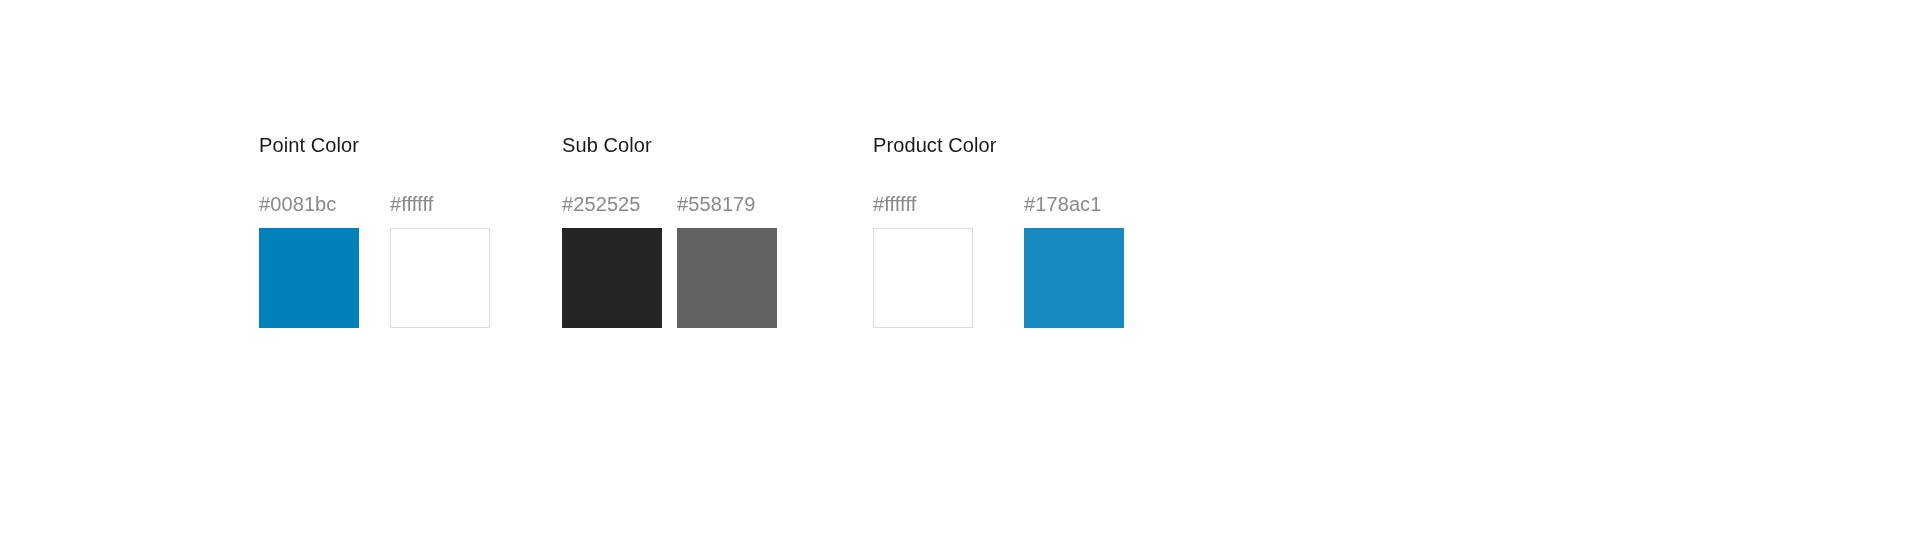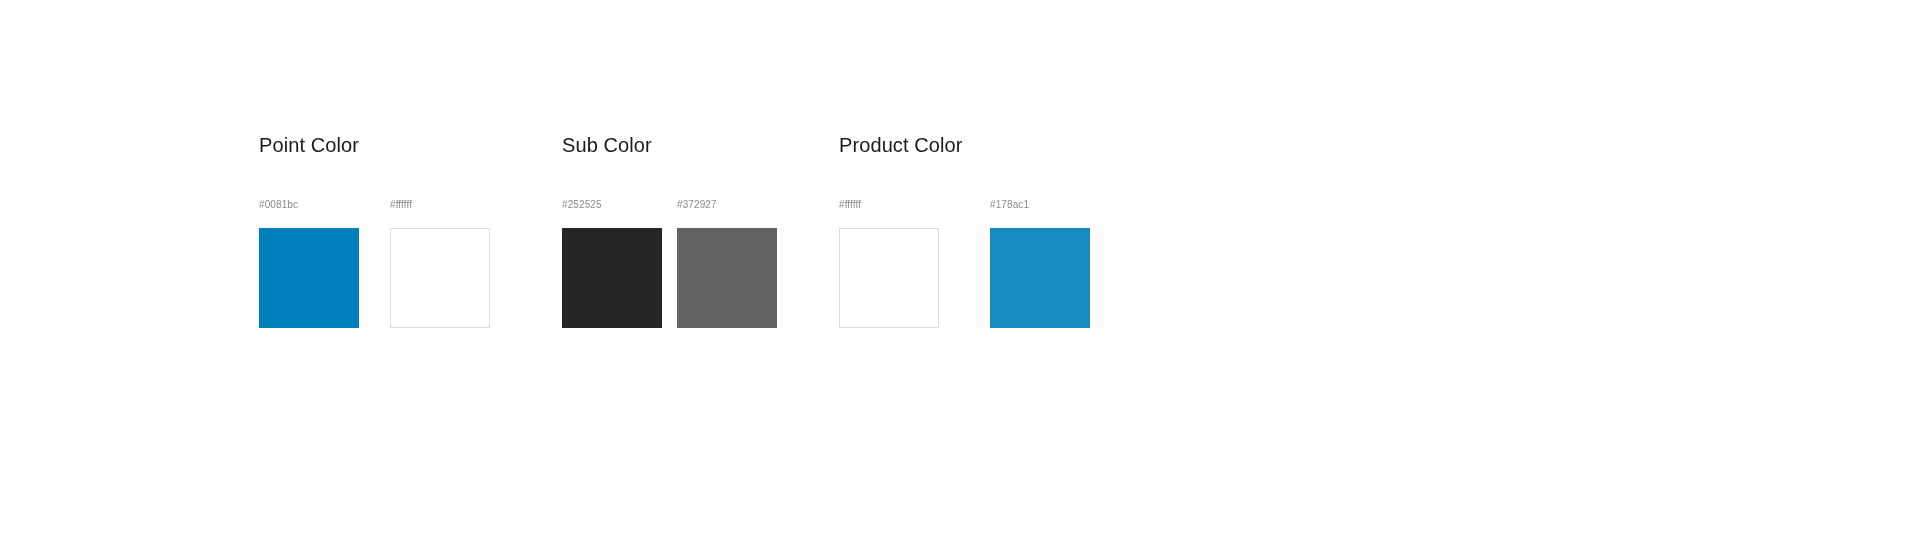--- a/index.html
+++ b/index.html
@@ -46,21 +46,21 @@
     gap: 31px;
   }
 
   .swatch-item {
     display: flex;
     flex-direction: column;
     width: 100px;
   }
 
   .swatch-label {
-    font-size: 10px;
+    font-size: 20px;
     line-height: 19px;
     color: #8a8a8a;
     font-weight: 400;
     letter-spacing: 0.1px;
     white-space: nowrap;
     margin-bottom: 14px;
     height: 19px;
   }
 
   .swatch-chip {
@@ -90,26 +90,26 @@
       </div>
     </div>
     <div class="palette-section" style="margin-left: 72px;">
       <div class="section-title">Sub Color</div>
       <div class="swatch-row" style="gap: 31px;">
         <div class="swatch-item" style="width: 84px;">
           <div class="swatch-label">#252525</div>
           <div class="swatch-chip" style="background: rgb(37, 37, 37); width: 100px; height: 100px;"></div>
         </div>
         <div class="swatch-item" style="width: 100px;">
-          <div class="swatch-label">#372927</div>
+          <div class="swatch-label">#558179</div>
           <div class="swatch-chip" style="background: rgb(98, 98, 98); width: 100px; height: 100px;"></div>
         </div>
       </div>
     </div>
-    <div class="palette-section" style="margin-left: 62px;">
+    <div class="palette-section" style="margin-left: 96px;">
       <div class="section-title">Product Color</div>
       <div class="swatch-row" style="gap: 31px;">
         <div class="swatch-item" style="width: 100px;">
           <div class="swatch-label">#ffffff</div>
           <div class="swatch-chip bordered" style="background: rgb(255, 255, 255); border-color: rgb(220, 220, 220); width: 100px; height: 100px;"></div>
         </div>
         <div class="swatch-item" style="width: 100px; padding-left: 20px;">
           <div class="swatch-label">#178ac1</div>
           <div class="swatch-chip" style="background: rgb(23, 138, 193); width: 100px; height: 100px;"></div>
         </div>

